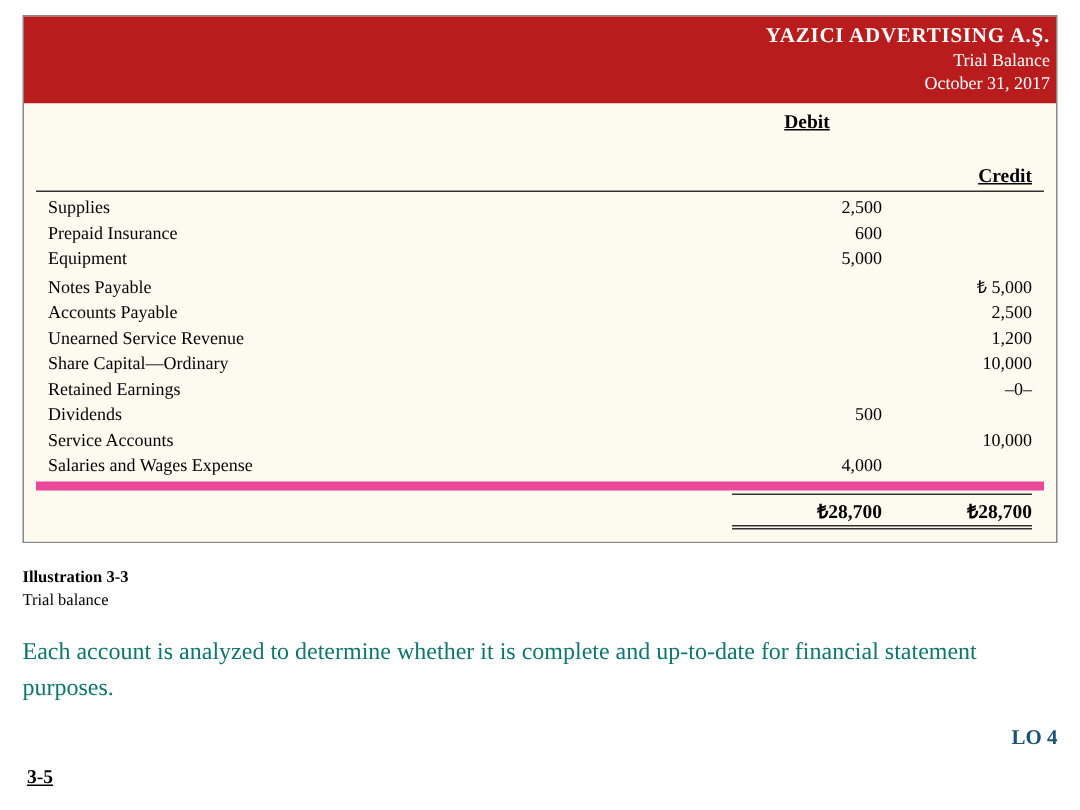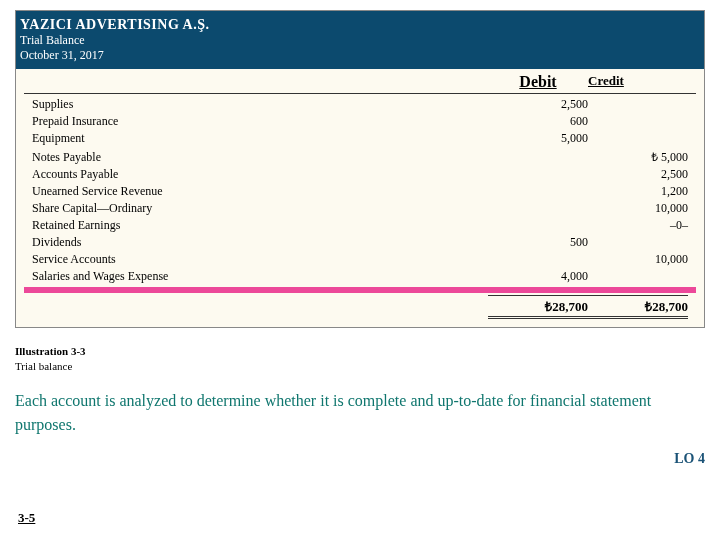--- a/index.html
+++ b/index.html
@@ -20,23 +20,23 @@
       padding: 10px 15px 10px 15px;
     }
 
     
     .table-wrapper {
       border: 1.5px solid #888;
       margin-bottom: 12px;
     }
 
     .table-header {
-      background: #0c4a6e;
+      background: #b91c1c;
       color: #fff;
-      text-align: left;
+      text-align: right;
       padding: 6px 4px 6px 4px;
     }
 
     .table-header-title {
       font-size: 14px;
       font-weight: bold;
       letter-spacing: 0.5px;
     }
 
     .table-header-sub {
@@ -55,30 +55,31 @@
       border-bottom: 1.5px solid #333;
       padding-bottom: 2px;
       margin-bottom: 2px;
       padding-right: 8px;
     }
 
     .col-header-debit {
       width: 100px;
       text-align: center;
       font-weight: bold;
-      font-size: 16px;
+      font-size: 13px;
       text-decoration: underline;
     }
 
     .col-header-credit {
       width: 100px;
-      text-align: left;
+      text-align: right;
       font-weight: bold;
       font-size: 13px;
       text-decoration: underline;
+      margin-top: 36px;
     }
 
     .account-row {
       display: flex;
       justify-content: space-between;
       align-items: baseline;
       padding: 1px 8px 1px 8px;
       font-size: 12px;
     }
 

